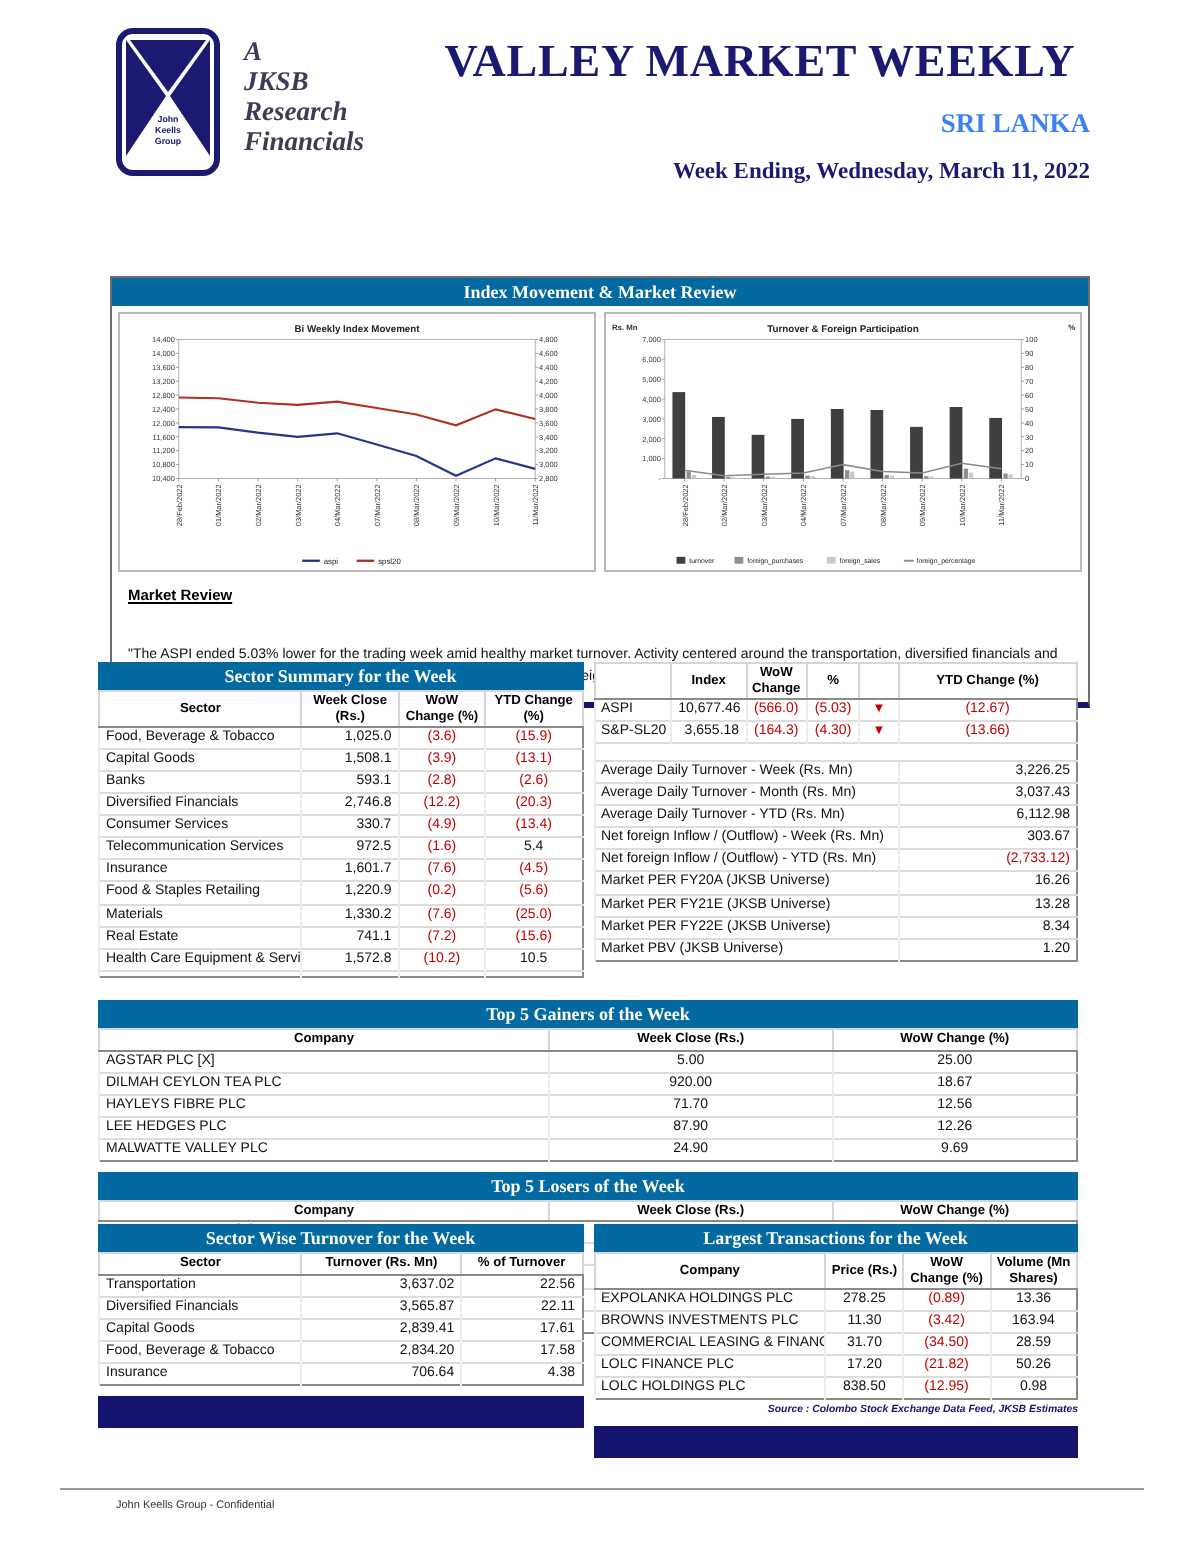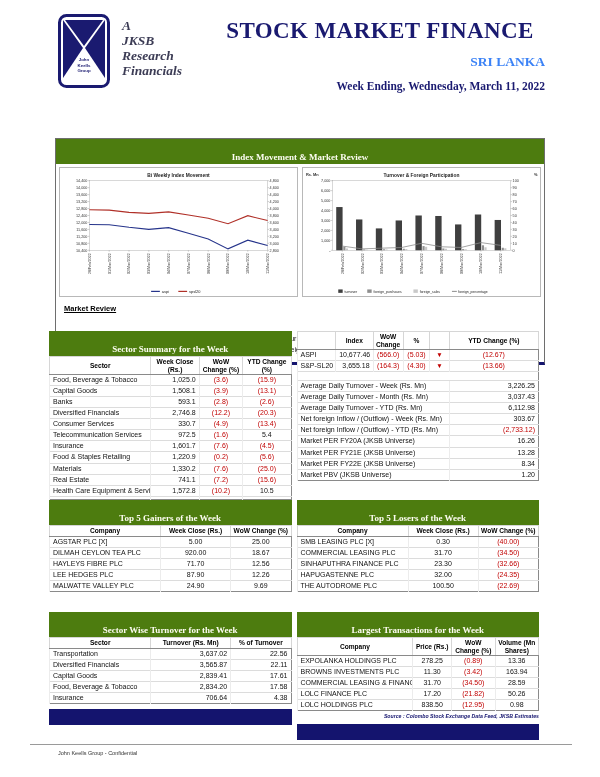--- a/index.html
+++ b/index.html
@@ -14,32 +14,32 @@
   .main-title{font-family:"Liberation Serif",serif;font-weight:bold;color:#1a1a70;font-size:23px;
               text-align:center;letter-spacing:.4px;}
   .country{font-family:"Liberation Serif",serif;font-weight:bold;color:#3b82f6;font-size:13.5px;
            text-align:right;margin-top:10px;}
   .week{font-family:"Liberation Serif",serif;font-weight:bold;color:#1a1a70;font-size:11.5px;
         text-align:right;margin-top:10px;}
 
   
   #main-box{position:absolute;top:138px;left:55px;width:488px;border:1px solid #6e6e6e;
             border-bottom:3px solid #14146e;background:#fff;}
-  .navy-bar{background:#4d7c0f;color:#fdfdf2;font-family:"Liberation Serif",serif;font-weight:bold;
-            font-size:9px;text-align:center;padding:13px 0 2px;}
+  .navy-bar{background:#0369a1;color:#fdfdf2;font-family:"Liberation Serif",serif;font-weight:bold;
+            font-size:9px;text-align:center;padding:2px 0 2px;}
   .charts-row{display:flex;gap:4px;padding:3px;}
   .chart-box{flex:1;border:1px solid #b8b8b8;}
   .chart-box svg{display:block;width:100%;height:auto;}
   .review{padding:1px 8px 7px;}
   .review-h{font-size:7.5px;font-weight:bold;text-decoration:underline;color:#000;margin:3px 0 21px;}
   .review-p{font-size:7px;color:#111;line-height:1.5;}
 
   
   .row{position:absolute;left:49px;width:490px;display:flex;gap:5px;}
-  #row1{top:331px;} #row2{top:500px;} #row3{top:612px;}
+  #row1{top:331px;} #row2{top:500px;flex-direction:column;} #row3{top:612px;}
   .col{flex:1;min-width:0;}
   table{width:100%;border-collapse:collapse;table-layout:fixed;border:1px solid #8a8a8a;background:#fff;}
   th{font-size:6.6px;font-weight:bold;color:#000;text-align:center;padding:1px 2px;line-height:1.15;
      border:1px solid #d6d6d6;border-bottom:1px solid #8a8a8a;}
   td{font-size:7px;color:#111;padding:1px 3px;line-height:1.15;border-top:1px solid #dcdcdc;
      border-left:1px solid #ececec;white-space:nowrap;overflow:hidden;}
   .a-l{text-align:left}.a-r{text-align:right}.a-c{text-align:center}
   .neg{color:#c00000;}
   .arrow-cell{color:#c00000;font-size:6.5px;text-align:center;}
   .spacer-cell{height:6px;}
@@ -65,21 +65,21 @@
       <text x="26" y="58" text-anchor="middle" font-size="4.4" font-weight="bold" fill="#1a1a70">Group</text>
     </svg>
   </div>
   <div class="pub">
     <div>A</div>
     <div>JKSB</div>
     <div>Research</div>
     <div>Financials</div>
   </div>
   <div class="title-block">
-    <div class="main-title">STOCK MARKET FINANCE</div>
+    <div class="main-title">VALLEY MARKET WEEKLY</div>
     <div class="country">SRI LANKA</div>
     <div class="week">Week Ending, Wednesday, March 11, 2022</div>
   </div>
 </div>
 
 <div id="main-box">
   <div class="navy-bar">Index Movement &amp; Market Review</div>
   <div class="charts-row">
     <div class="chart-box">
       <svg id="chart0" viewBox="0 0 242 131">

